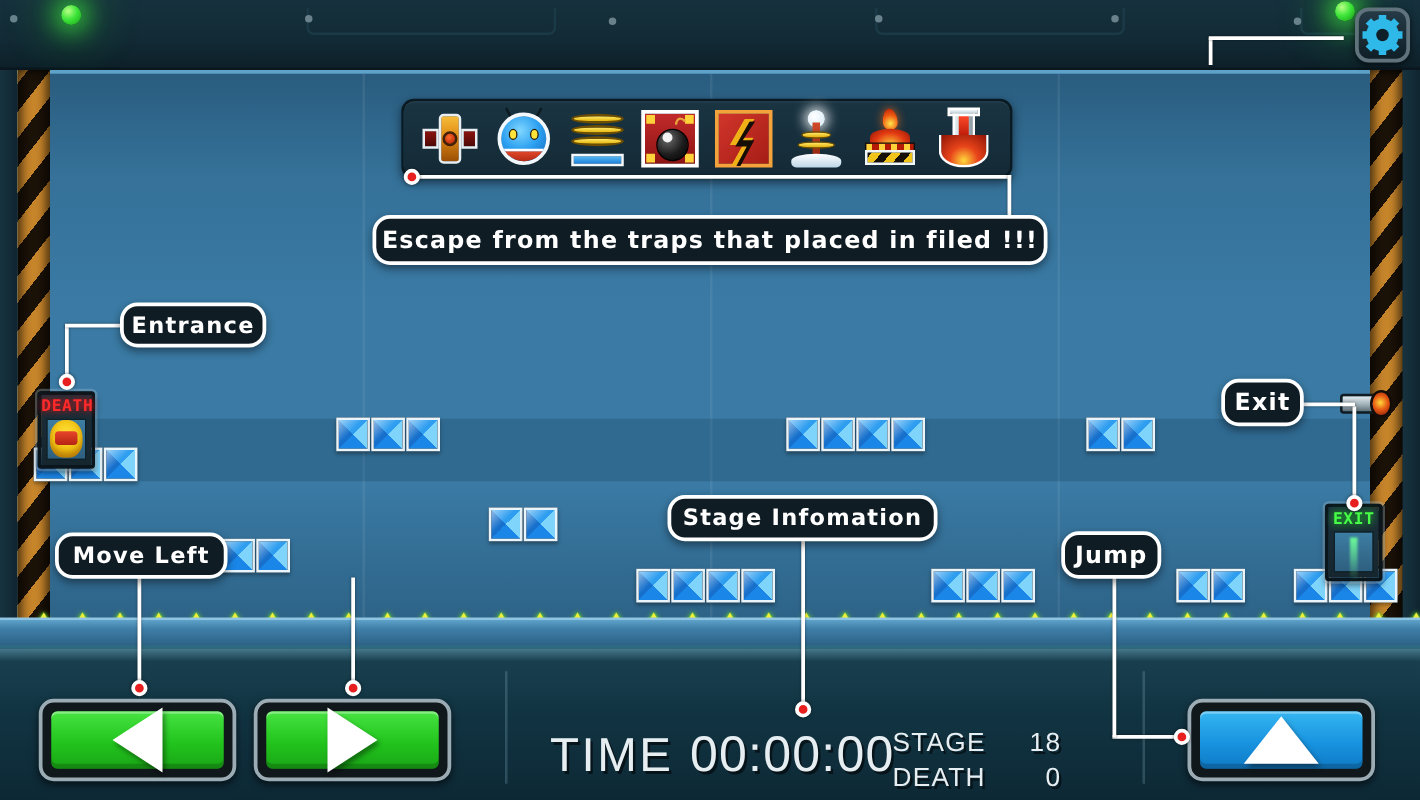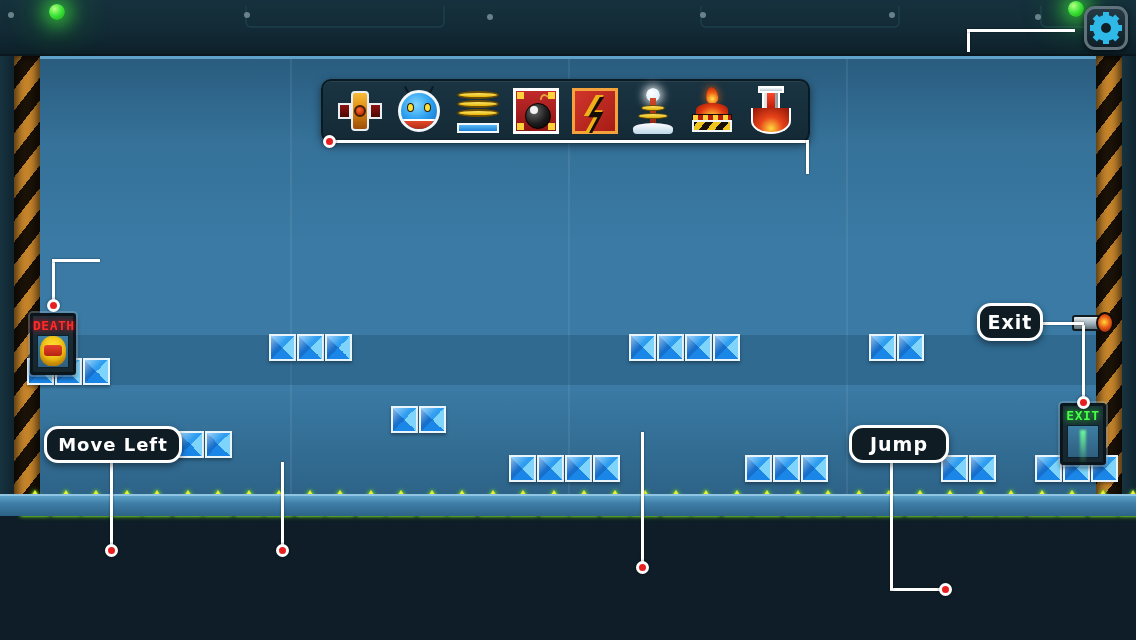--- a/index.html
+++ b/index.html
@@ -668,45 +668,85 @@
       </div>
     </div>
   </div>
 
   <div class="leader v" style="left:967px;top:30px;height:22px"></div>
   <div class="leader h" style="left:967px;top:29px;width:108px"></div>
 
   <div class="anchor" style="left:323px;top:135px"></div>
   <div class="leader h" style="left:329px;top:140px;width:480px"></div>
   <div class="leader v" style="left:806px;top:140px;height:34px"></div>
+  <div class="callout" style="left:298px;top:172px;width:540px;height:40px;font-size:19px">
+    <span>Escape from the traps that placed in filed !!!</span>
+  </div>
 
   <div class="anchor" style="left:47px;top:299px"></div>
   <div class="leader v" style="left:52px;top:260px;height:42px"></div>
   <div class="leader h" style="left:52px;top:259px;width:48px"></div>
+  <div class="callout" style="left:96px;top:242px;width:117px;height:36px;font-size:18px">
+    <span>Entrance</span>
+  </div>
 
   <div class="anchor" style="left:1077px;top:396px"></div>
   <div class="leader v" style="left:1082px;top:325px;height:76px"></div>
   <div class="leader h" style="left:1040px;top:322px;width:44px"></div>
   <div class="callout" style="left:977px;top:303px;width:66px;height:38px;font-size:19px">
     <span>Exit</span>
   </div>
 
   <div class="anchor" style="left:105px;top:544px"></div>
   <div class="leader v" style="left:110px;top:462px;height:88px"></div>
   <div class="callout" style="left:44px;top:426px;width:138px;height:37px;font-size:18px">
     <span>Move Left</span>
   </div>
 
   <div class="anchor" style="left:276px;top:544px"></div>
   <div class="leader v" style="left:281px;top:462px;height:88px"></div>
 
   <div class="anchor" style="left:636px;top:561px"></div>
   <div class="leader v" style="left:641px;top:432px;height:134px"></div>
+  <div class="callout" style="left:534px;top:396px;width:216px;height:37px;font-size:18px">
+    <span>Stage Infomation</span>
+  </div>
 
   <div class="anchor" style="left:939px;top:583px"></div>
   <div class="leader h" style="left:890px;top:588px;width:54px"></div>
   <div class="leader v" style="left:890px;top:461px;height:129px"></div>
-  <div class="callout" style="left:849px;top:425px;width:100px;height:38px;font-size:19px">
+  <div class="callout" style="left:849px;top:425px;width:80px;height:38px;font-size:19px">
     <span>Jump</span>
   </div>
 
+  <div class="hud">
+    <div class="hud-glow"></div>
+    <div class="hud-sep" style="left:404px"></div>
+    <div class="hud-sep" style="left:914px"></div>
+
+    <div class="padbtn green" style="left:31px;top:40px;width:158px;height:66px">
+      <div class="inner">
+          <div class="tri left"></div>
+        </div>
+    </div>
+
+    <div class="padbtn green" style="left:203px;top:40px;width:158px;height:66px">
+      <div class="inner">
+          <div class="tri right"></div>
+        </div>
+    </div>
+
+    <div class="padbtn blue" style="left:950px;top:40px;width:150px;height:66px">
+      <div class="inner">
+          <div class="tri up"></div>
+        </div>
+    </div>
+
+    <div class="hudtext time-label" style="left:440px;top:65px">TIME</div>
+    <div class="hudtext time-value" style="left:552px;top:63px">00:00:00</div>
+
+    <div class="hudtext stat-label" style="left:714px;top:64px">STAGE</div>
+    <div class="hudtext stat-value" style="left:815px;top:64px">18</div>
+    <div class="hudtext stat-label" style="left:714px;top:92px">DEATH</div>
+    <div class="hudtext stat-value" style="left:815px;top:92px">0</div>
+  </div>
 
 </div>
 
 </body></html>

